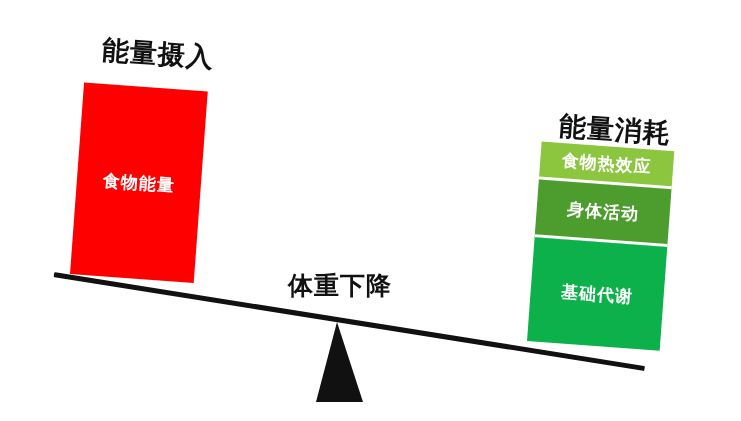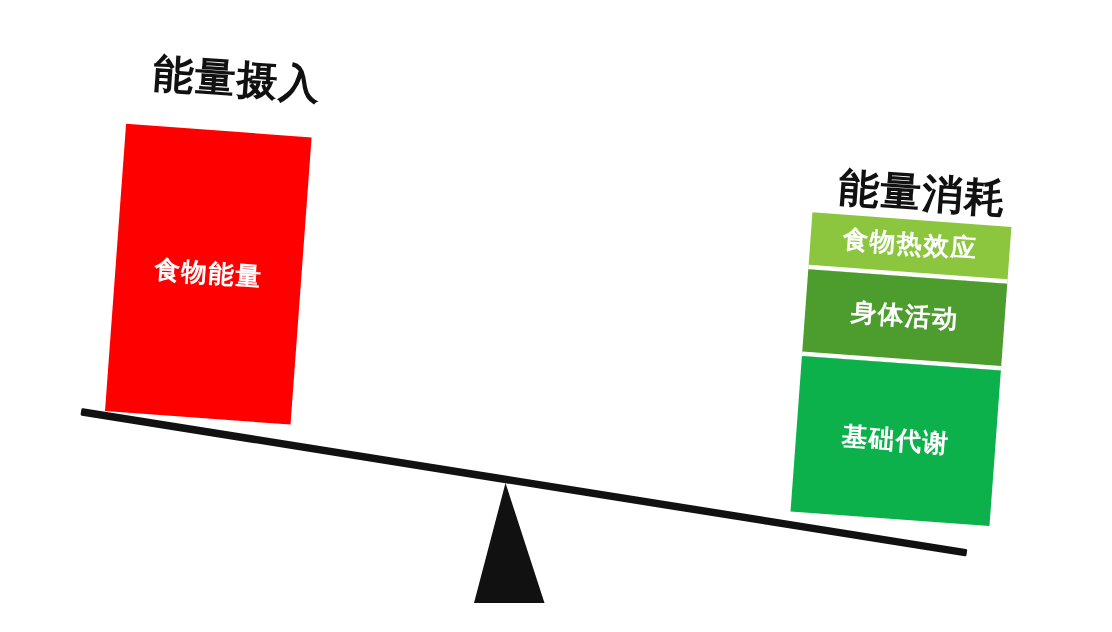--- a/index.html
+++ b/index.html
@@ -147,14 +147,15 @@
     </div>
     <div class="stack-seg" style="flex:1 1 auto; background:#0DB14B;">
       <span class="seg-label">基础代谢</span>
     </div>
   </div>
 
   <div id="beam"></div>
 
   <div id="fulcrum"></div>
 
+  <div id="label-outcome">体重下降</div>
 
 </div>
 
 </body></html>

